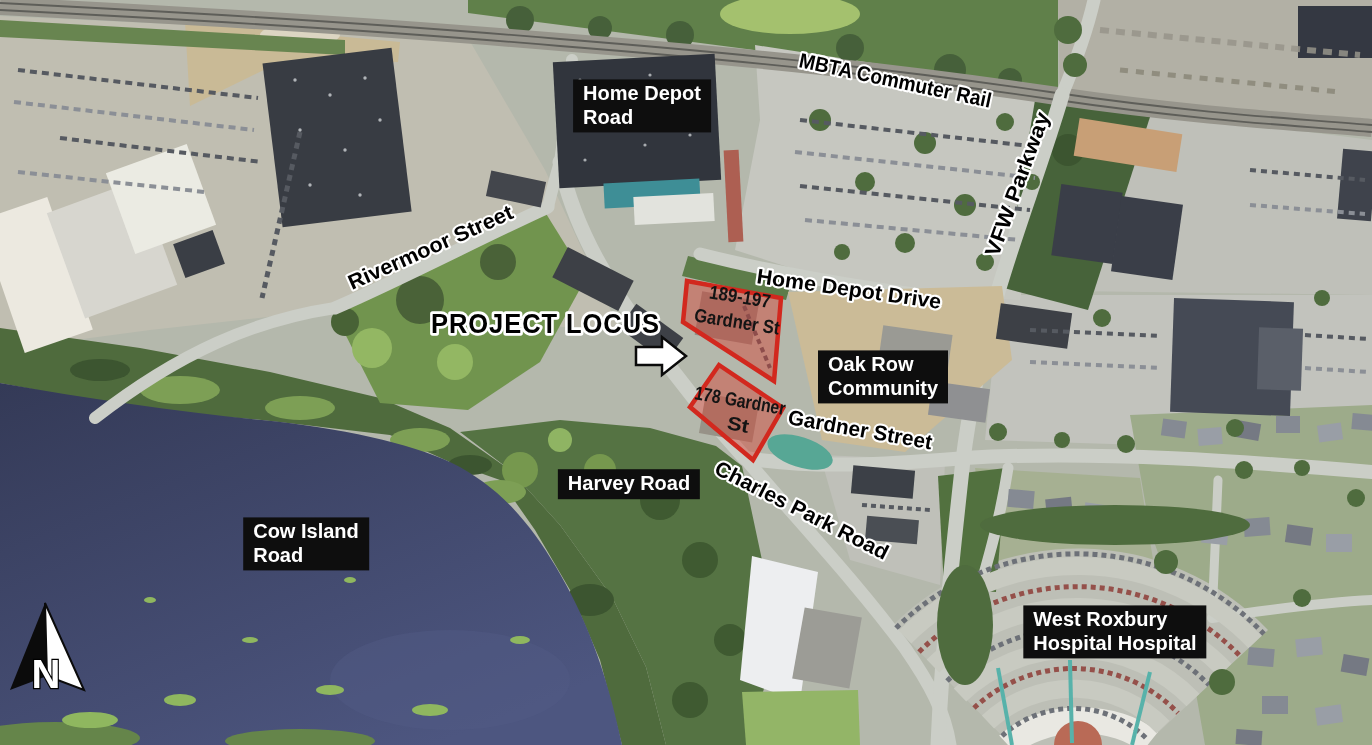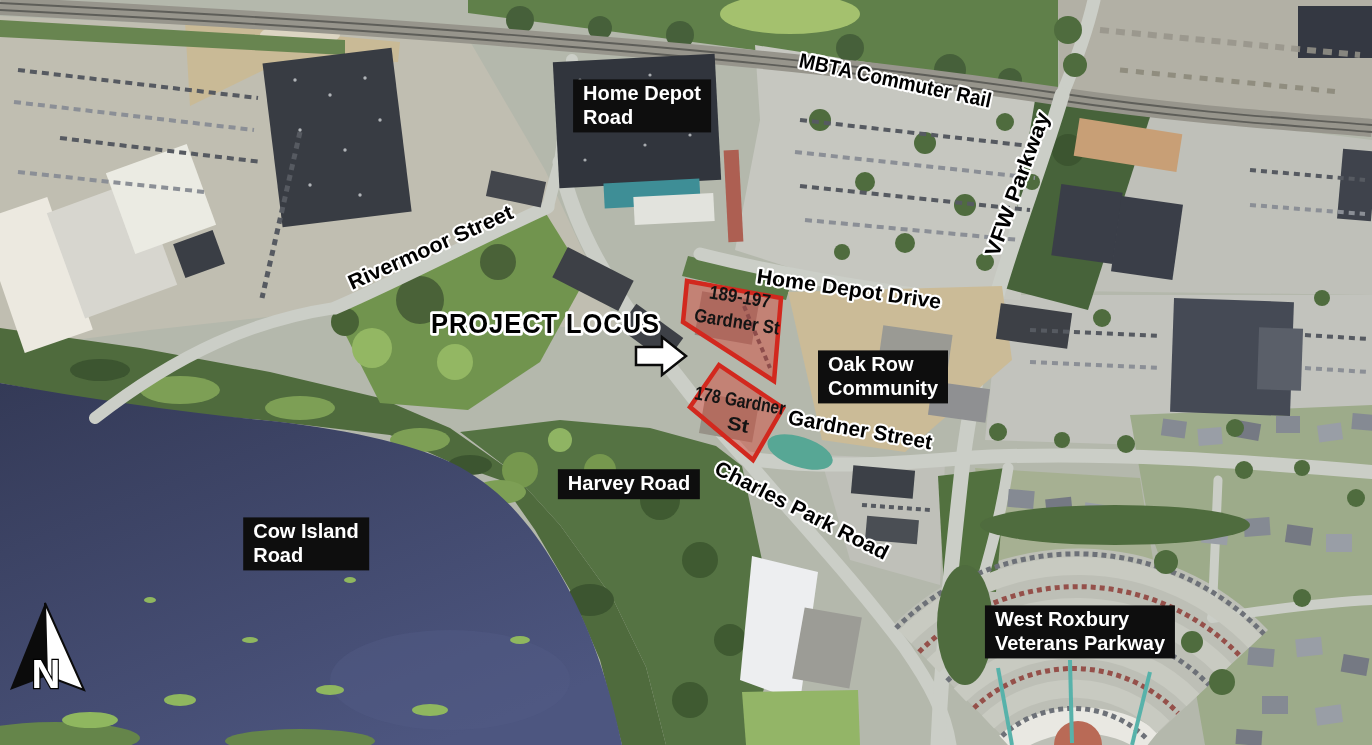--- a/index.html
+++ b/index.html
@@ -342,18 +342,18 @@
   <span class="l">Oak Row</span>
   <span class="l">Community</span>
 </div>
 <div class="box-label" style="left:629px;top:484px;">
   <span class="l">Harvey Road</span>
 </div>
 <div class="box-label" style="left:306px;top:544px;">
   <span class="l">Cow Island</span>
   <span class="l">Road</span>
 </div>
-<div class="box-label" style="left:1080px;top:632px;">
+<div class="box-label" style="left:1115px;top:632px;">
   <span class="l">West Roxbury</span>
-  <span class="l">Veterans Parkway</span>
+  <span class="l">Hospital Hospital</span>
 </div>
 
 </div>
 
 </body></html>

